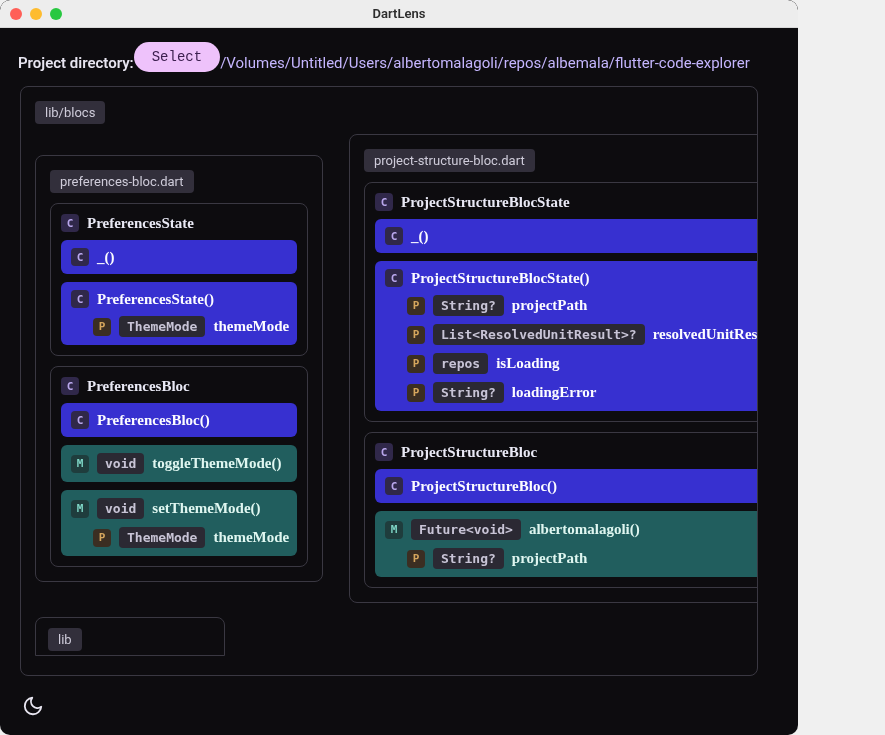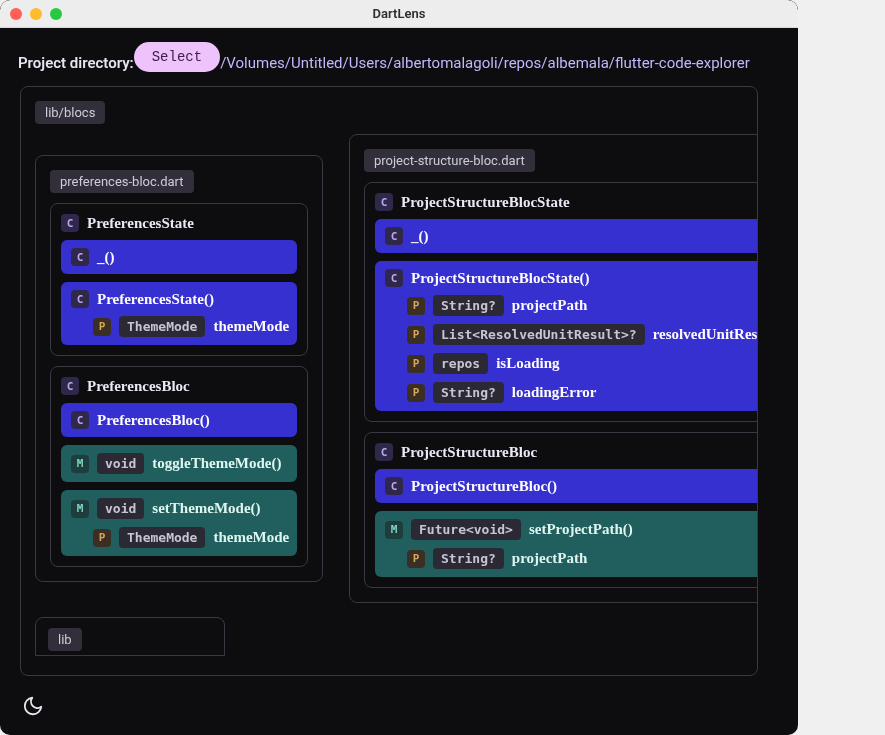--- a/index.html
+++ b/index.html
@@ -352,21 +352,21 @@
             <div class="block indigo">
               <div class="row">
                 <span class="badge c">C</span>
                 <span class="mono name white">ProjectStructureBloc()</span>
               </div>
             </div>
             <div class="block teal">
               <div class="row">
                 <span class="badge m">M</span>
                 <span class="type-chip">Future&lt;void&gt;</span>
-                <span class="mono param-name t">setProjectPath()</span>
+                <span class="mono param-name t">albertomalagoli()</span>
               </div>
               <div class="param-row">
                 <span class="badge p">P</span>
                 <span class="type-chip">String?</span>
                 <span class="mono param-name t">projectPath</span>
               </div>
             </div>
           </div>
         </div>
 

